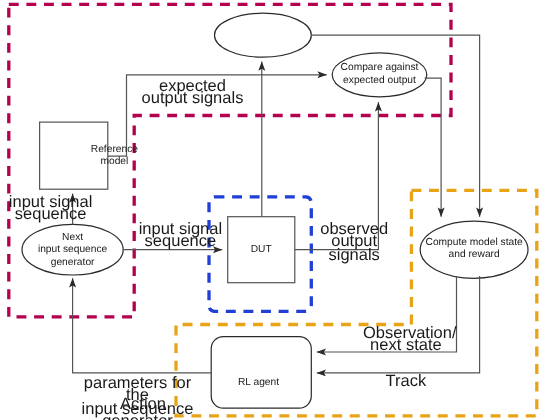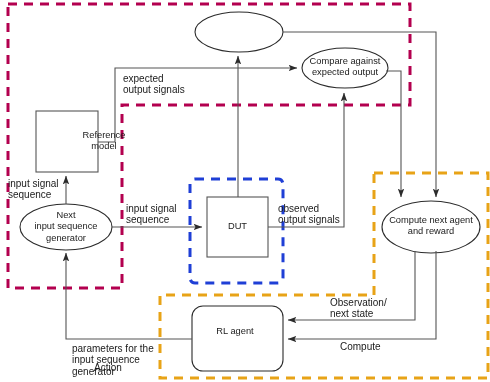--- a/index.html
+++ b/index.html
@@ -20,23 +20,24 @@
     color:#1a1a1a;
     line-height:11.4px;
     text-align:center;
     white-space:pre-line;
     pointer-events:none;
     letter-spacing:0px;
   }
   .edge-lbl{
     position:absolute;
     font-family:"Liberation Sans", sans-serif;
-    font-size:10px;
+    font-size:15px;
     color:#1a1a1a;
     line-height:11.4px;
+    text-align:center;
     white-space:pre-line;
   }
 </style>
 </head>
 <body>
 
 <div id="canvas">
 
   <svg id="svg" viewBox="0 0 490 382">
     <defs>
@@ -100,41 +101,41 @@
   <div class="lbl" style="left:14px;top:210px;width:104px;">Next
 input sequence
 generator</div>
 
   <div class="lbl" style="left:207px;top:221px;width:61px;text-align:center;">DUT</div>
 
 
   <div class="lbl" style="left:299px;top:56px;width:92px;">Compare against
 expected output</div>
 
-  <div class="lbl" style="left:379px;top:215px;width:104px;">Compute next agent
+  <div class="lbl" style="left:379px;top:215px;width:104px;">Compute model state
 and reward</div>
 
-  <div class="lbl" style="left:192px;top:326px;width:86px;">RL agent</div>
+  <div class="lbl" style="left:192px;top:342px;width:86px;">RL agent</div>
 
   <div class="edge-lbl" style="left:123px;top:73px;width:104px;">expected
 output signals</div>
 
   <div class="edge-lbl" style="left:8px;top:178px;width:76px;">input signal
 sequence</div>
 
   <div class="edge-lbl" style="left:126px;top:203px;width:76px;">input signal
 sequence</div>
 
   <div class="edge-lbl" style="left:278px;top:203px;width:88px;">observed
 output signals</div>
 
   <div class="edge-lbl" style="left:330px;top:297px;width:78px;">Observation/
 next state</div>
 
-  <div class="edge-lbl" style="left:340px;top:341px;width:58px;">Compute</div>
+  <div class="edge-lbl" style="left:340px;top:341px;width:58px;">Track</div>
 
   <div class="edge-lbl" style="left:94px;top:320px;width:72px;margin-top:42px;">Action</div>
 
   <div class="edge-lbl" style="left:72px;top:343px;width:106px;">parameters for the
 input sequence
 generator</div>
 
 </div>
 
 </body></html>

